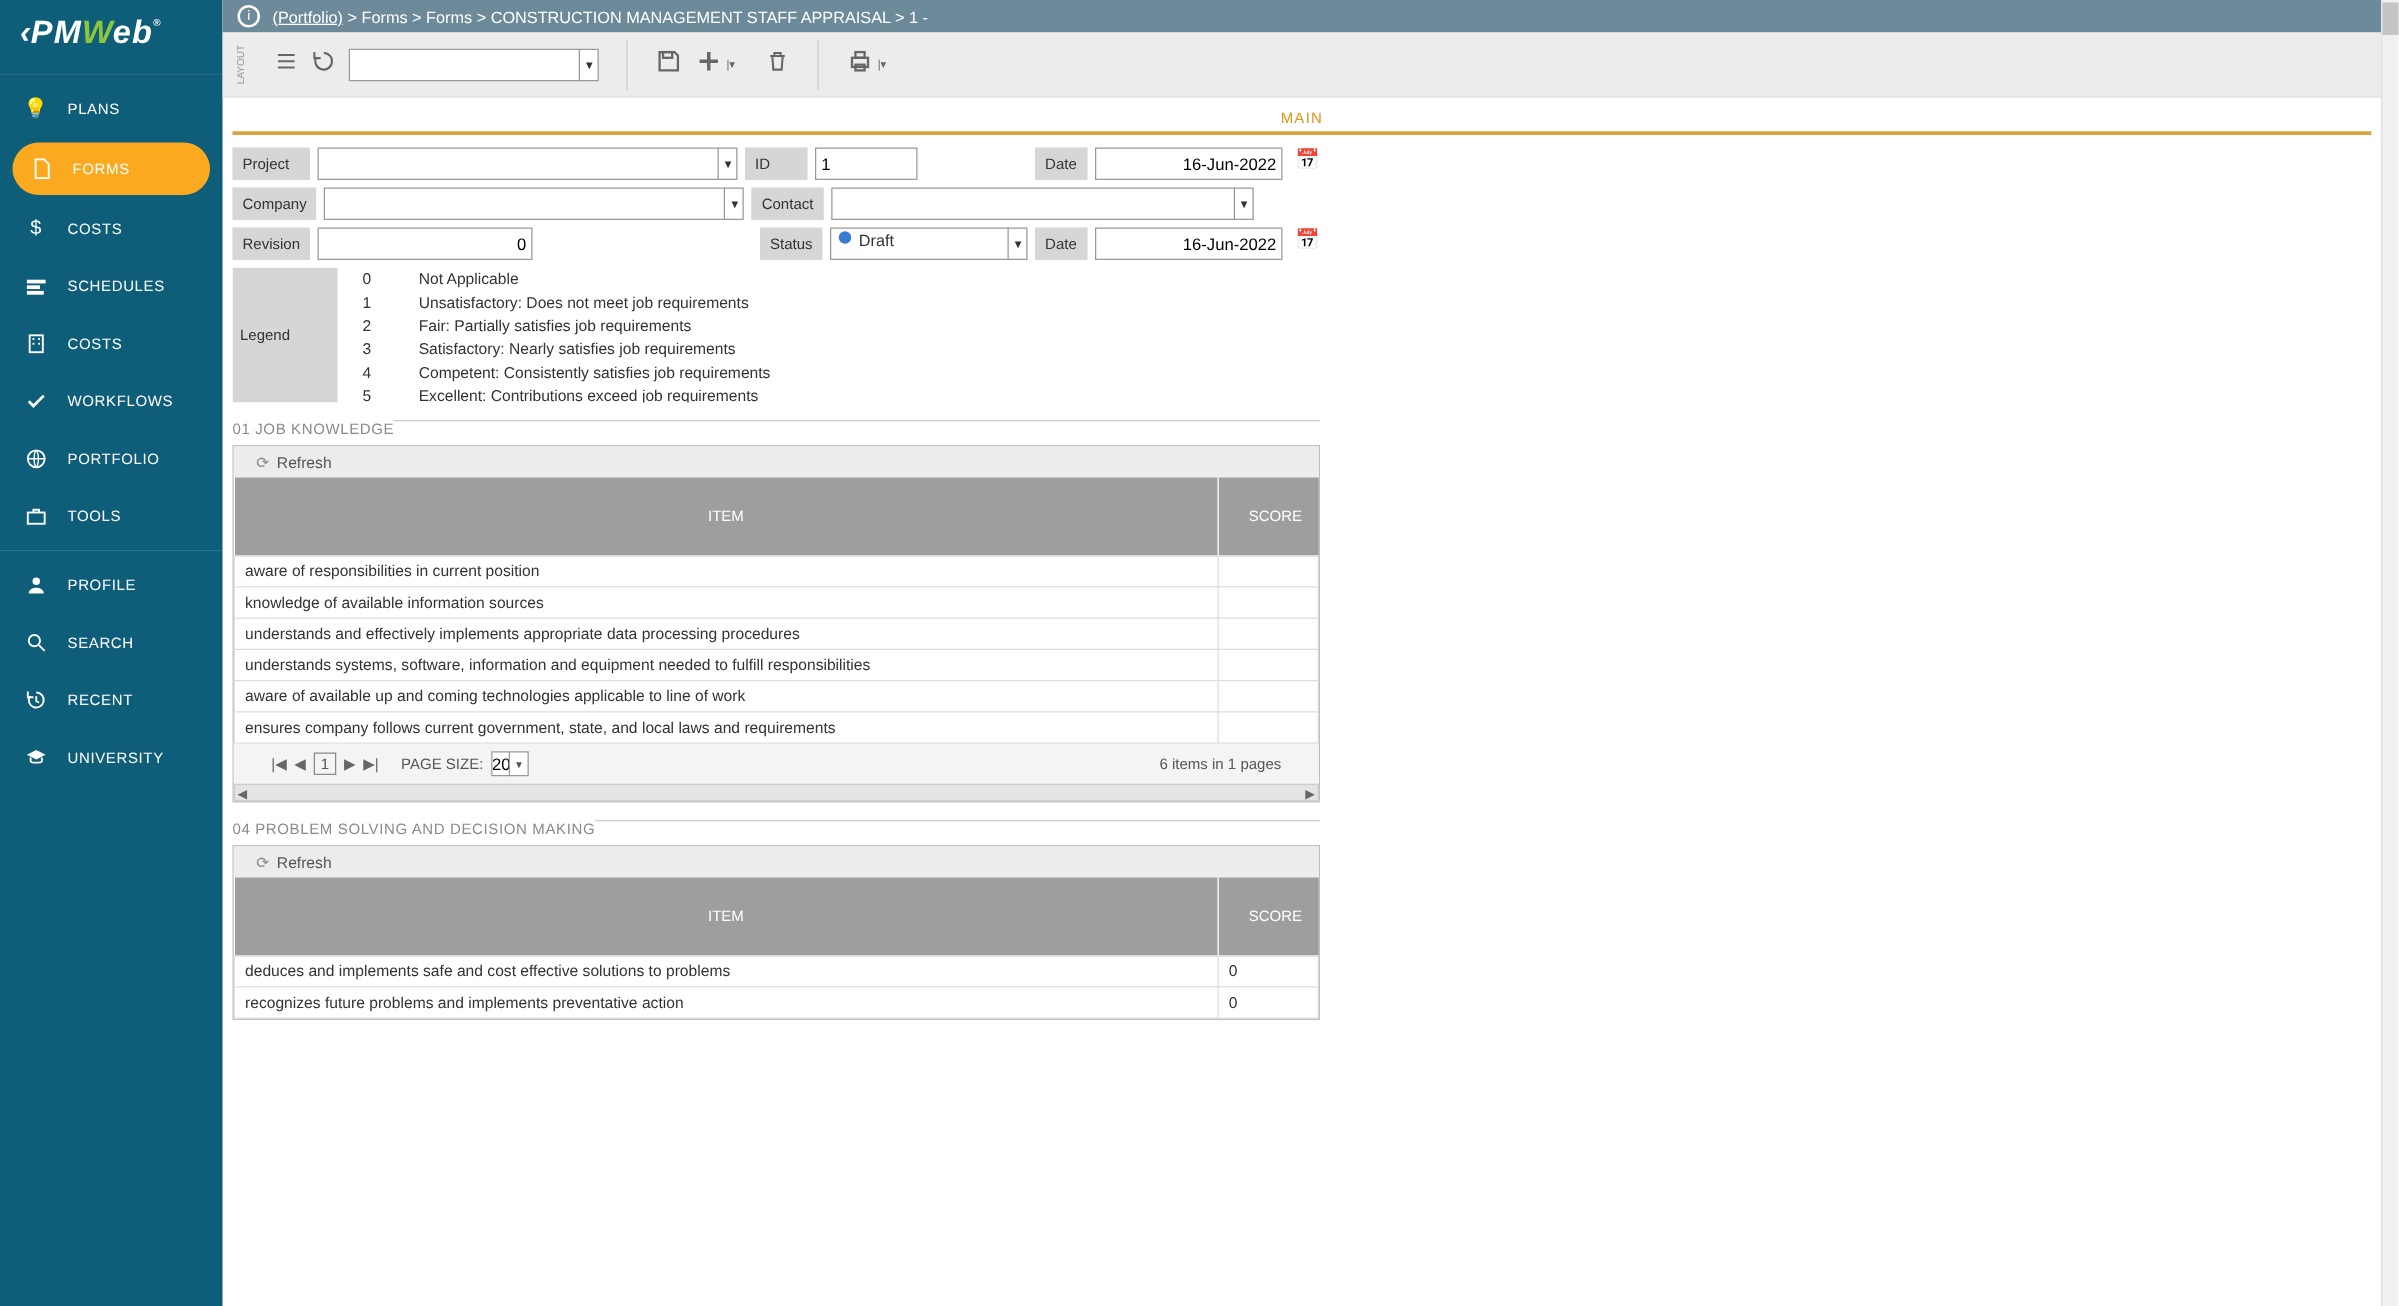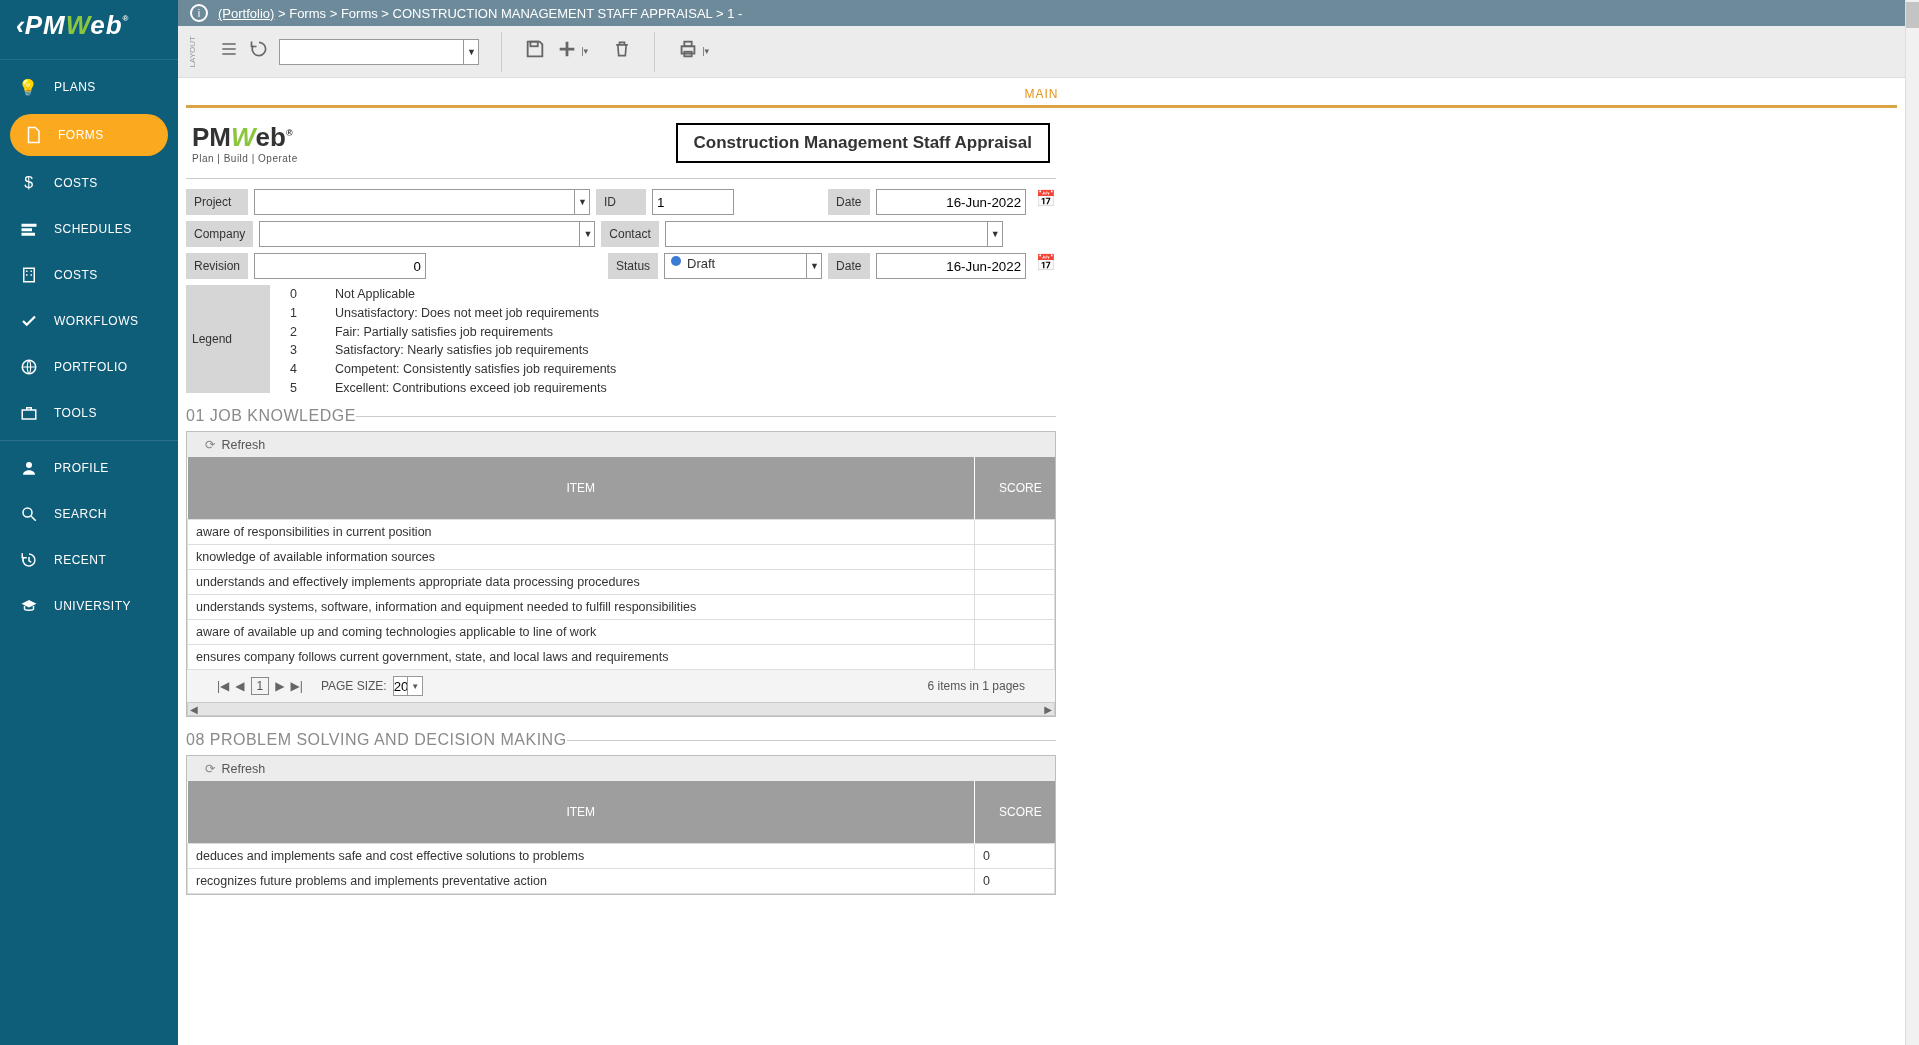--- a/index.html
+++ b/index.html
@@ -38,21 +38,21 @@
 .fld-input { border:1px solid #999; height:26px; padding:2px 4px; background:#fff;}
 .dd { position:relative; display:inline-flex;}
 .dd .caret { position:absolute; right:0; top:0; width:16px; height:100%; border-left:1px solid #999; display:flex; align-items:center; justify-content:center; font-size:9px; cursor:pointer;}
 .status-pill { display:inline-block; width:10px; height:10px; border-radius:50%; background:#3b7bd4; margin-right:6px;}
 .legend-row { display:flex; gap:20px; max-width:870px; margin-top:6px; height:108px; overflow:hidden;}
 .legend-lbl { background:#d6d6d6; width:84px; display:flex; align-items:center; justify-content:flex-start; padding-left:6px; font-size:12px;}
 .legend-tbl { font-size:12.5px; line-height:1.5; display:flex; gap:38px;}
 .legend-nums{ text-align:right;}
 .section-banner { background:#8a8a8a; color:#fff; text-align:center; font-size:12.5px; padding:3px; max-width:870px; font-weight:bold;}
 .grid-sec { max-width:870px; margin-top:14px;}
-.grid-title { color:#8a8a8a; font-size:16px; letter-spacing:0.5px; display:flex; align-items:center; gap:0; margin-bottom:6px;}
+.grid-title { color:#8a8a8a; font-size:12px; letter-spacing:0.5px; display:flex; gap:0; margin-bottom:6px;}
 .grid-title .line { flex:1; height:1px; background:#ccc;}
 .grid-box { border:1px solid #bdbdbd;}
 .grid-tbar { background:#ececec; padding:5px 18px; display:flex; align-items:center; gap:6px; font-size:12.5px; color:#555;}
 .grid-table { width:100%; border-collapse:collapse; table-layout:fixed;}
 .grid-table th { background:#9e9e9e; color:#fff; font-size:12px; font-weight:normal; padding:24px; }
 .grid-table th.score { width:80px; border-left:1px solid #fff;}
 .grid-table td { border:1px solid #ddd; padding:5px 8px; font-size:12.5px;}
 .grid-table td.score { text-align:left;}
 .pager { display:flex; align-items:center; justify-content:space-between; padding:6px 30px; background:#f4f4f4; font-size:12px; color:#555;}
 .pager-left { display:flex; align-items:center; gap:6px;}
@@ -254,27 +254,20 @@
         </span>
       </div>
     </div>
 
     <div class="content">
       <div class="tab-row">
         <span class="tab">MAIN</span>
       </div>
       <div class="content-inner">
 
-        <div class="form-header">
-          <div class="form-logo">
-            <span>PM</span><span style="color:#8cc63f;font-style:italic">W</span><span>eb</span><sup style="font-size:9px">®</sup>
-            <span class="sub">Plan | Build | Operate</span>
-          </div>
-          <div class="form-title-box">Construction Management Staff Appraisal</div>
-        </div>
 
         <div class="field-row">
           <div class="fld-label">Project</div>
           <span class="dd">
             <input class="fld-input" style="width: 336px;">
             <span class="caret">▼</span>
           </span>
           <div class="fld-label" style="min-width:50px">ID</div>
           <input class="fld-input" style="width: 82px;" value="1">
           <div style="width:90px"></div>
@@ -397,21 +390,21 @@
             </div>
             <div class="hscroll">
               <span class="tri l">◀</span>
                 <span class="tri r">▶</span>
             </div>
           </div>
         </div>
 
         <div class="grid-sec">
           <div class="grid-title">
-            <span>08 PROBLEM SOLVING AND DECISION MAKING</span>
+            <span>04 PROBLEM SOLVING AND DECISION MAKING</span>
             <span class="line"></span>
           </div>
           <div class="grid-box">
             <div class="grid-tbar">
               <span style="color:#888">⟳</span>
               <span>Refresh</span>
             </div>
             <table class="grid-table">
               <thead>
                   <tr>

